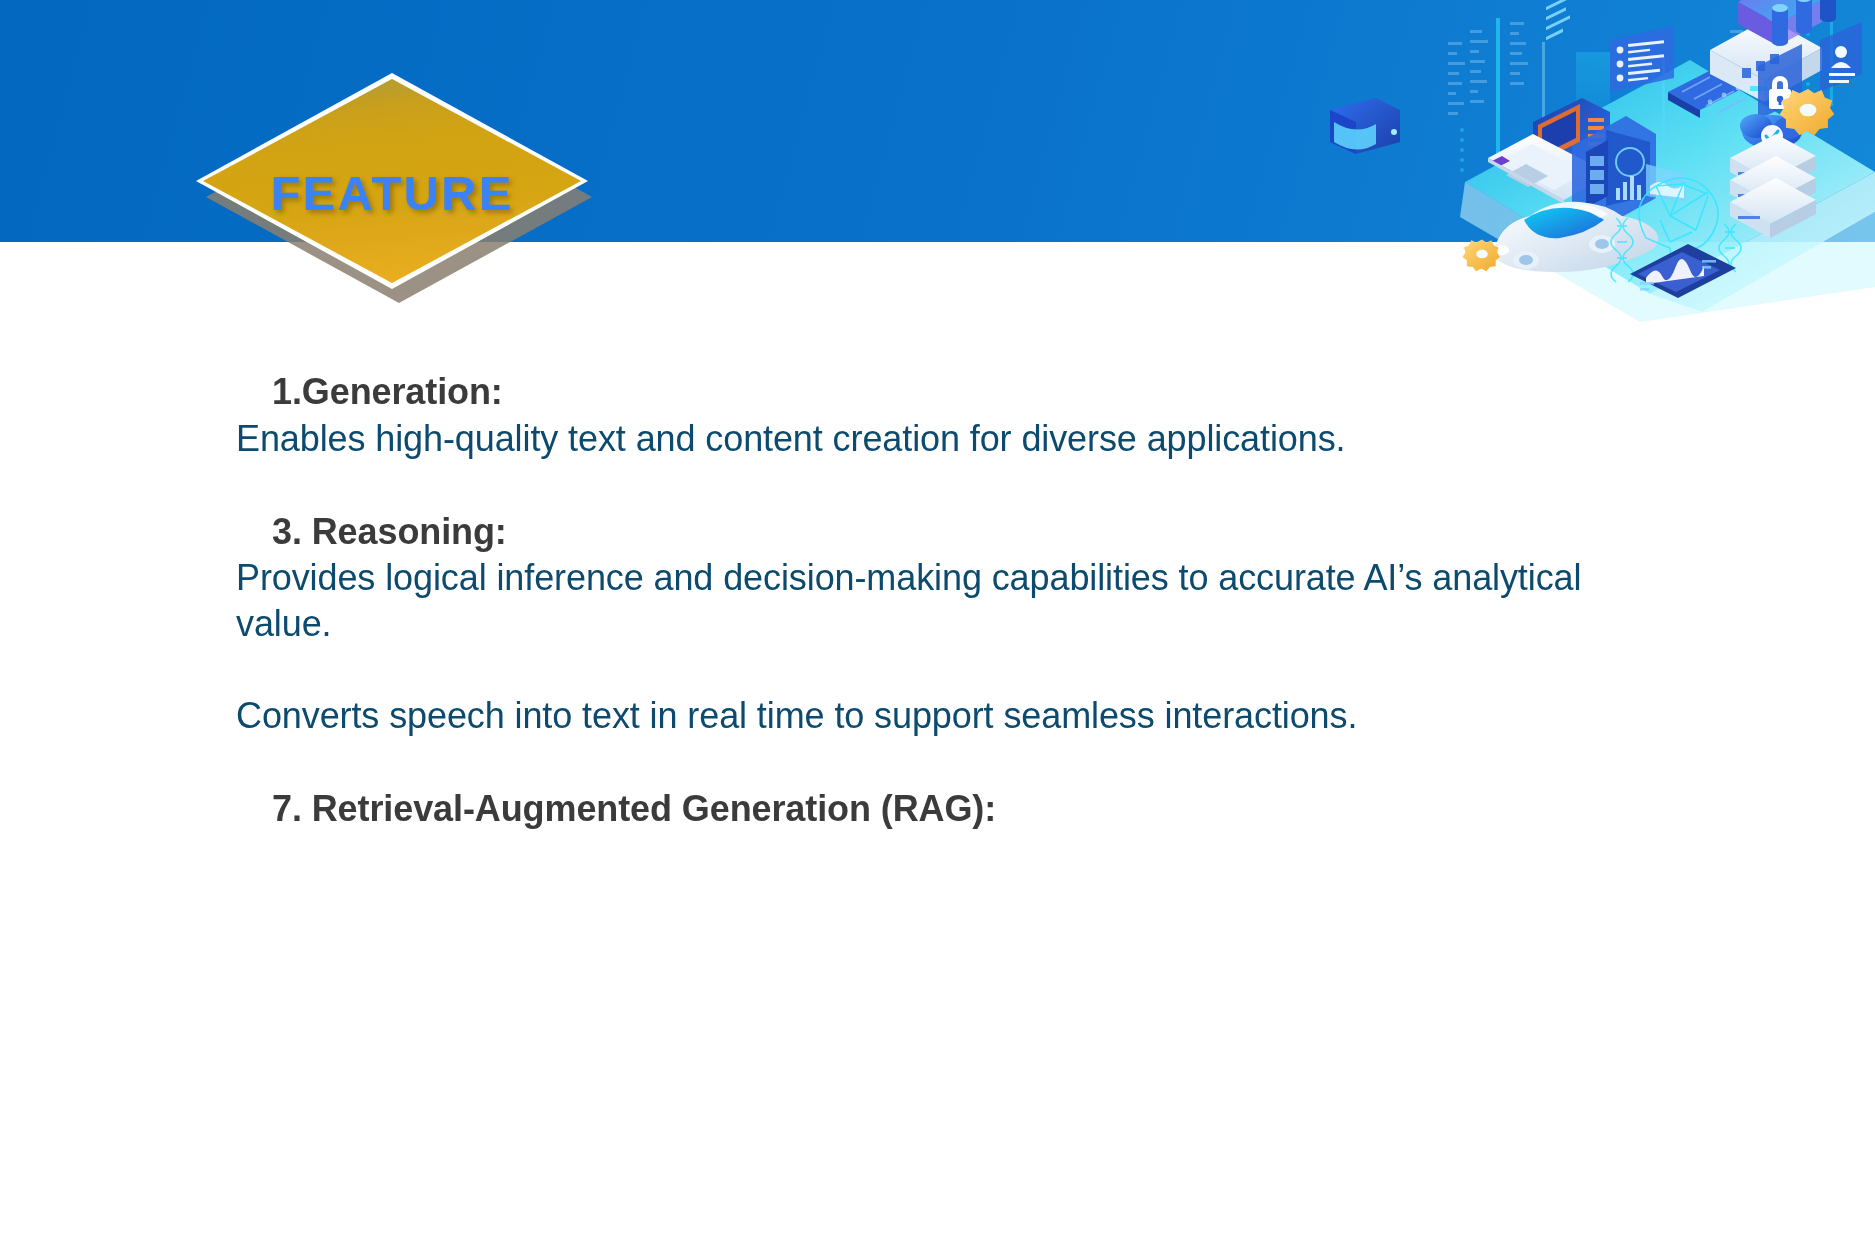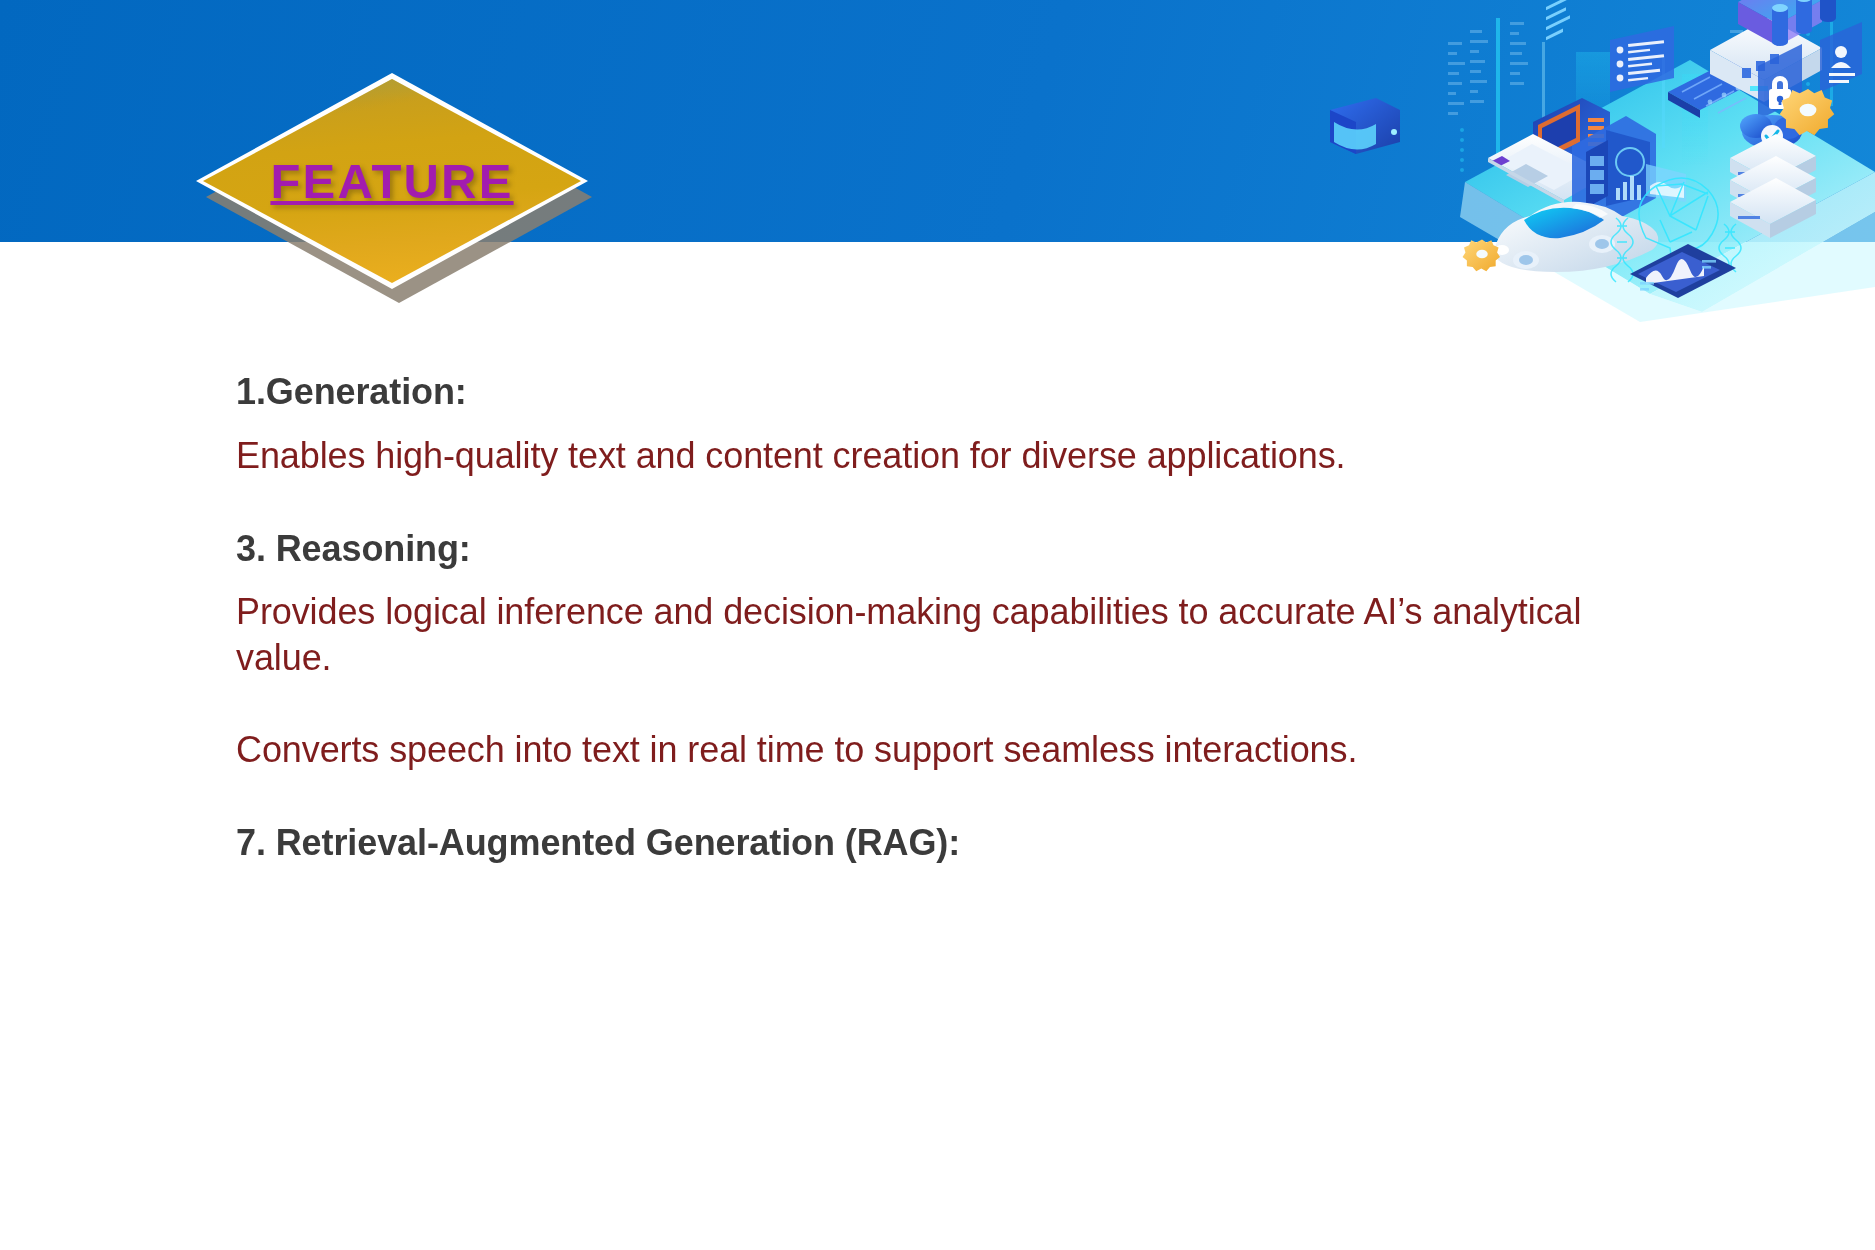--- a/index.html
+++ b/index.html
@@ -47,52 +47,51 @@
     position:absolute; left:7px; top:6px; width:378px; height:204px;
     background:linear-gradient(175deg,#b3a33a 0%,#c99f1c 16%,#d2a313 34%,#d5a512 58%,#e0a81c 76%,#eeb11f 100%);
     clip-path:polygon(50% 0%,100% 50%,50% 100%,0% 50%);
   }
   .badge-inner-top{
     position:absolute; left:7px; top:6px; width:378px; height:204px;
     background:linear-gradient(170deg, rgba(170,152,55,.95) 0%, rgba(205,163,22,0) 22%);
     clip-path:polygon(50% 0%,100% 50%,50% 100%,0% 50%);
   }
   .badge-label{
-    position:absolute; left:0; top:0; width:392px; height:216px;
+    position:absolute; left:0; top:12px; width:392px; height:216px;
     display:flex; align-items:center; justify-content:center;
-    color:#a21caf;
+    color:#3b82f6;
     font-size:49px;
     font-weight:bold;
     letter-spacing:2.2px;
     text-shadow:3px 3px 5px rgba(90,70,10,.45);
     font-family:"Liberation Sans", sans-serif;
-    text-decoration:underline;
   }
 
   
   .content{
     position:absolute; left:236px; top:368px; width:1420px;
   }
   .feature-block{ margin-bottom:46px; }
   .feature-block:last-child{ margin-bottom:0; }
   .f-title{
     font-size:36px;
     font-weight:bold;
     color:#3b3b3b;
     line-height:1.32;
     letter-spacing:-0.1px;
+    margin-left:36px;
   }
   .f-desc{
     font-size:36px;
     font-weight:400;
-    color:#7f1d1d;
+    color:#0c4a6e;
     line-height:1.28;
     letter-spacing:-0.1px;
     max-width:1390px;
-    margin-top:17px;
   }
 </style>
 </head>
 <body>
 
 <div class="header-band">
   <div class="sheen"></div>
 </div>
 
 <div class="illustration">

